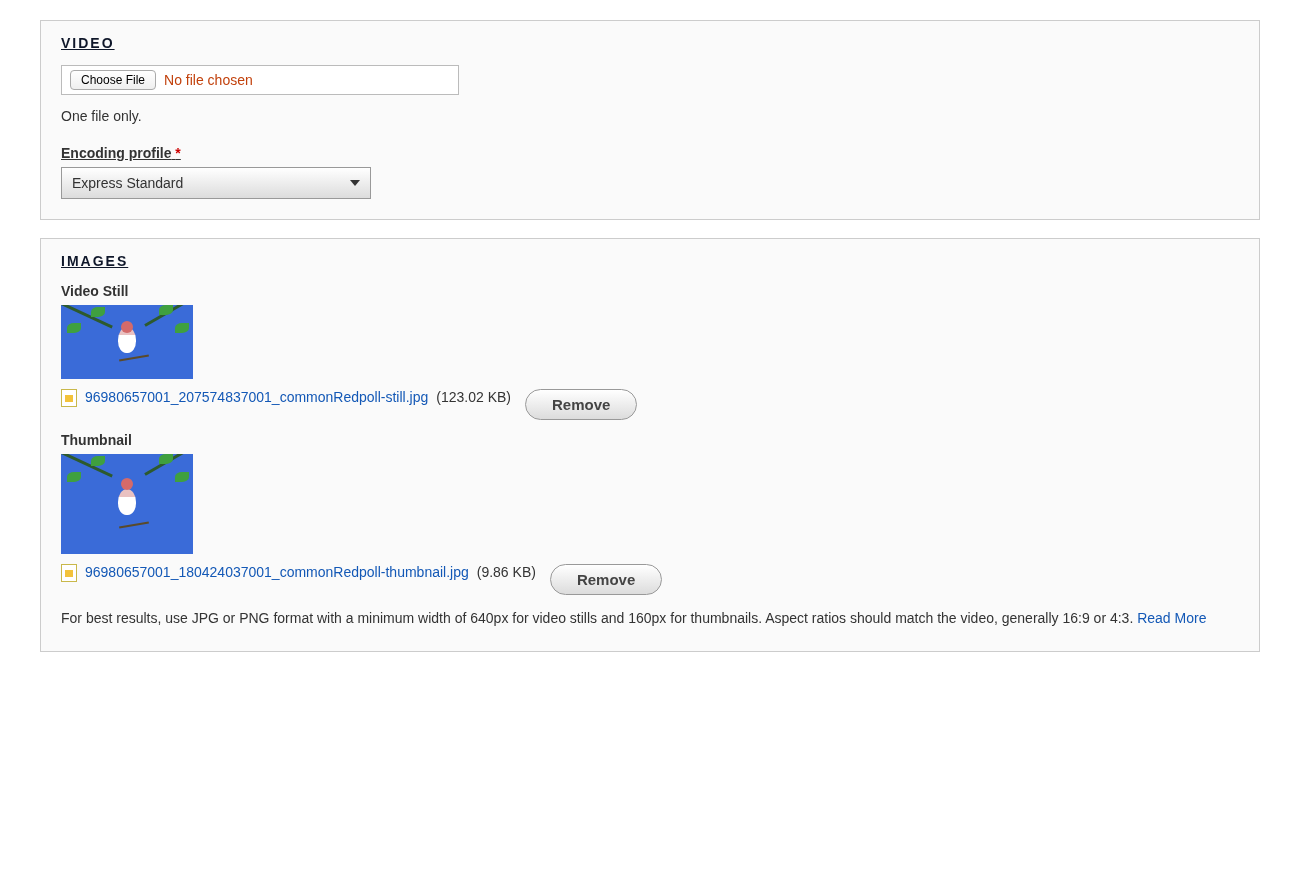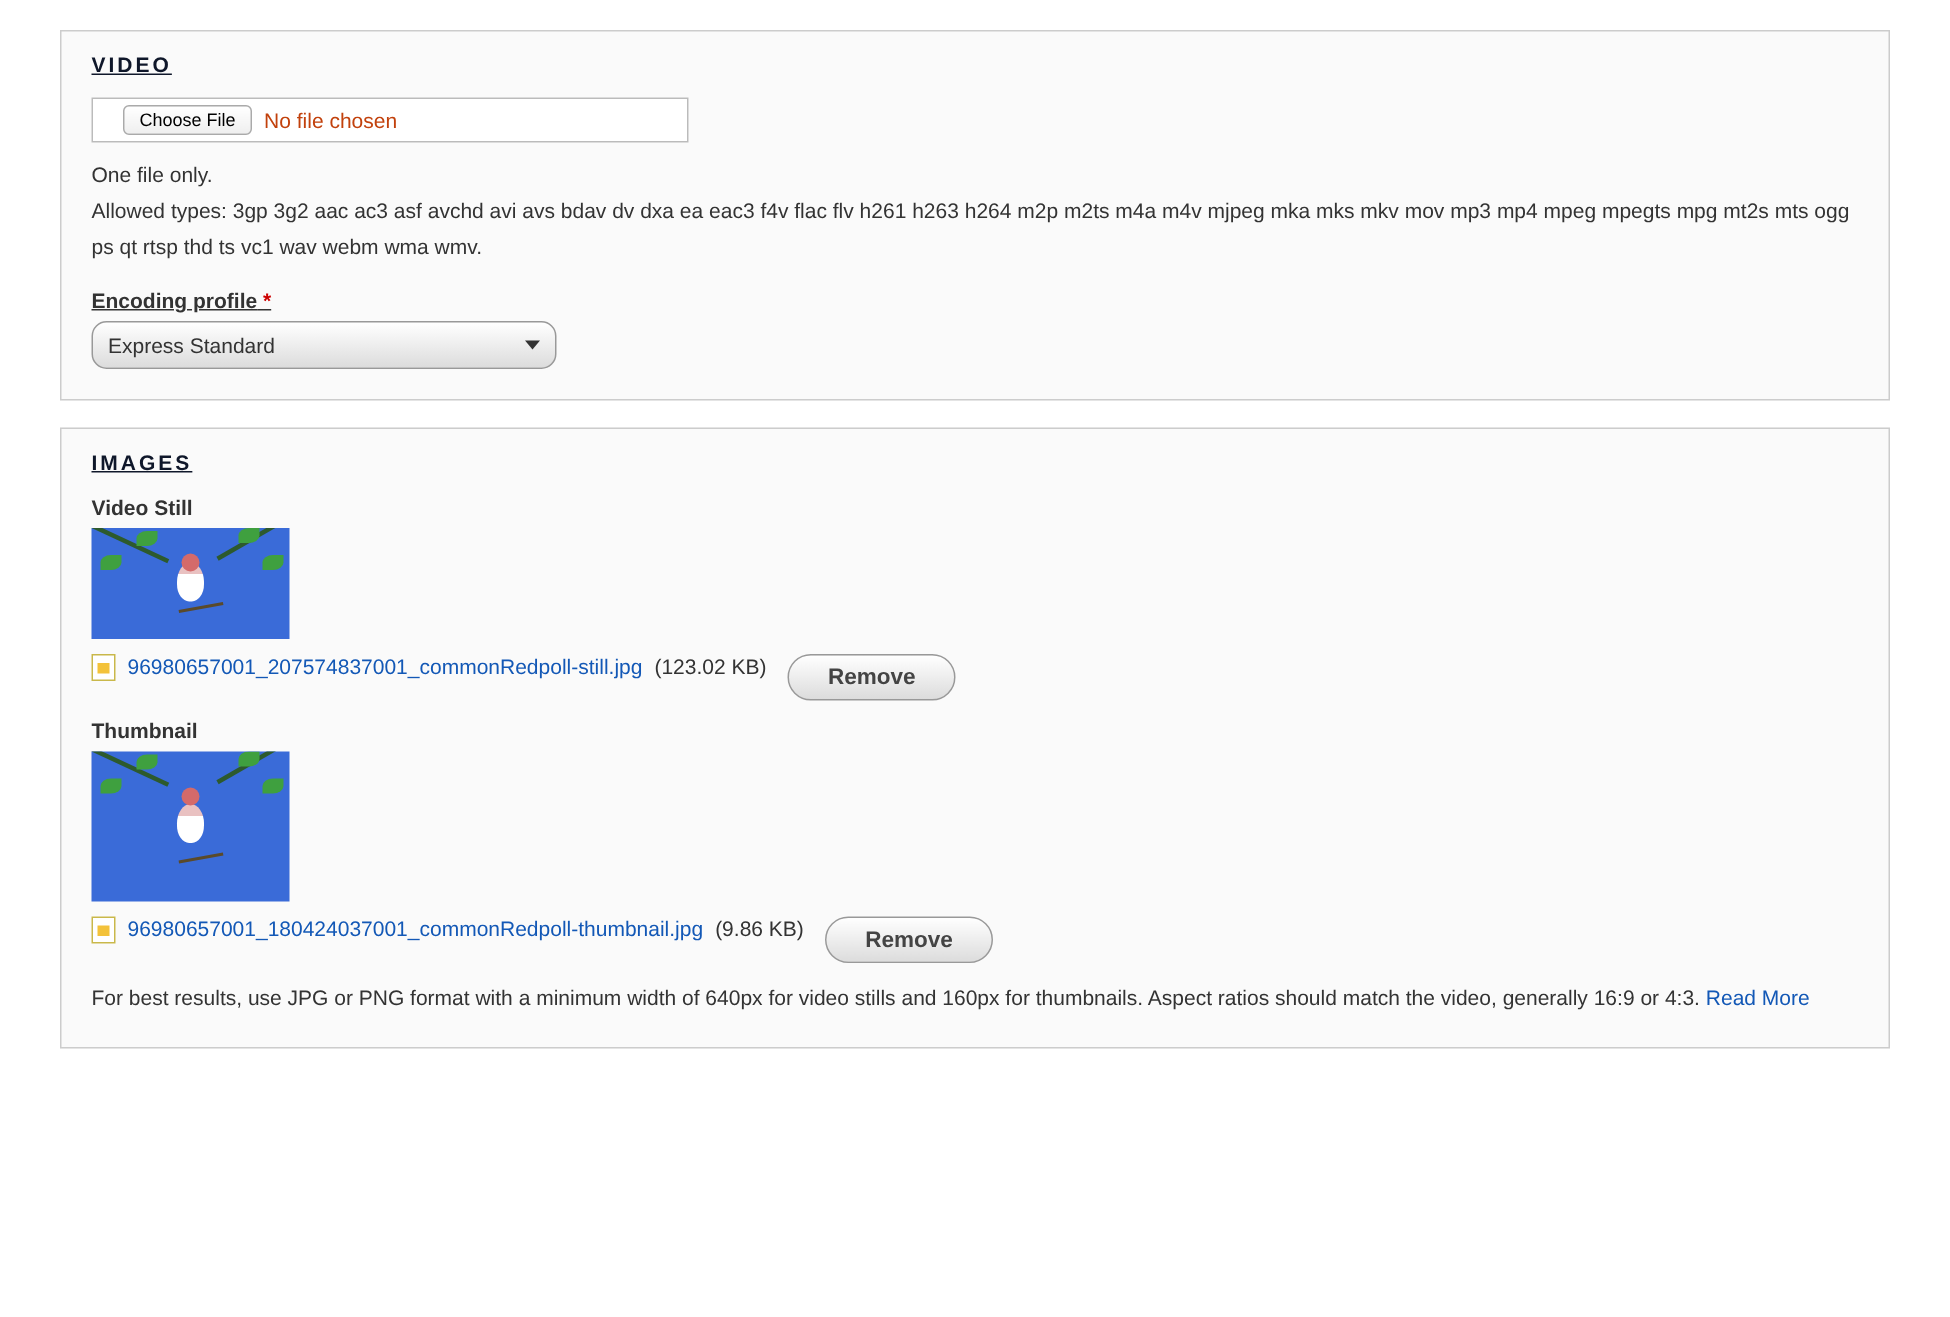--- a/index.html
+++ b/index.html
@@ -29,21 +29,21 @@
     font-weight: bold;
     font-size: 14px;
     color: #333;
     margin: 0 0 6px 0;
     display: block;
   }
   .req { color: #cc0000; }
   .file-input-wrap {
     border: 1px solid #bbb;
     background: #fff;
-    padding: 4px 20px;
+    padding: 4px 8px;
     width: 398px;
     display: flex;
     align-items: center;
     gap: 8px;
     margin-bottom: 10px;
   }
   .choose-file-btn {
     border: 1px solid #aaa;
     border-radius: 4px;
     background: linear-gradient(#ffffff, #efefef);
@@ -63,21 +63,21 @@
   }
   .field-block { margin-bottom: 16px; }
   .select-wrap {
     display: inline-flex;
     align-items: center;
     justify-content: space-between;
     width: 310px;
     height: 32px;
     padding: 13px 10px;
     border: 1px solid #999;
-    border-radius: 10px;
+    border-radius: 0;
     background: linear-gradient(#ffffff, #dcdcdc);
     cursor: pointer;
   }
   .select-text { font-size: 14px; color: #333; }
   .select-caret {
     width: 0; height: 0;
     border-left: 5px solid transparent;
     border-right: 5px solid transparent;
     border-top: 6px solid #333;
   }
@@ -187,21 +187,20 @@
   <div class="panel-title">VIDEO</div>
 
   <div class="field-block">
 
     <div class="file-input-wrap">
       <button class="choose-file-btn">Choose File</button>
       <span class="file-status">No file chosen</span>
     </div>
 
     <div class="help-line">One file only.</div>
-    <div class="help-line">Allowed types: 3gp 3g2 aac ac3 asf avchd avi avs bdav dv dxa ea eac3 f4v flac flv h261 h263 h264 m2p m2ts m4a m4v mjpeg mka mks mkv mov mp3 mp4 mpeg mpegts mpg mt2s mts ogg ps qt rtsp thd ts vc1 wav webm wma wmv.</div>
   </div>
 
   <div class="field-block" style="margin-bottom:0;text-decoration:underline;">
     <span class="label">
       <span>Encoding profile</span>
       <span class="req">*</span>
     </span>
     <div class="select-wrap">
       <span class="select-text">Express Standard</span>
       <span class="select-caret"></span>

